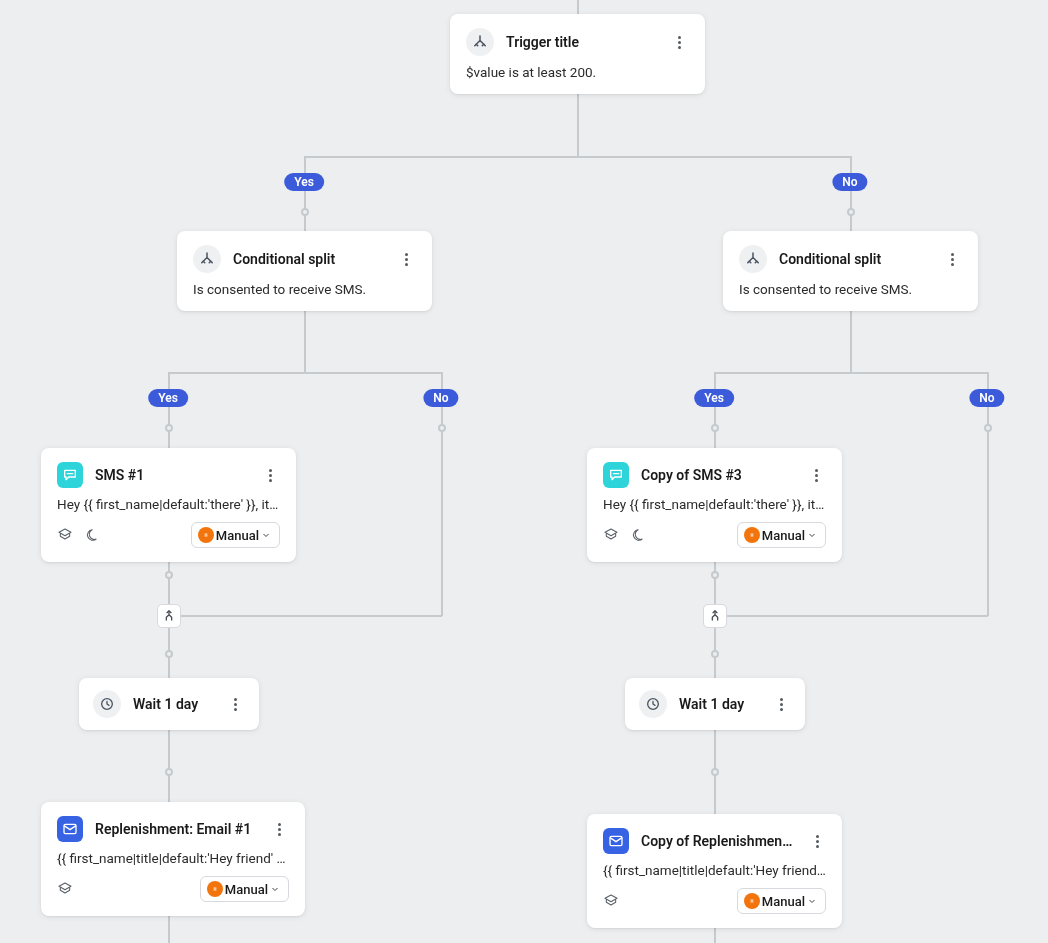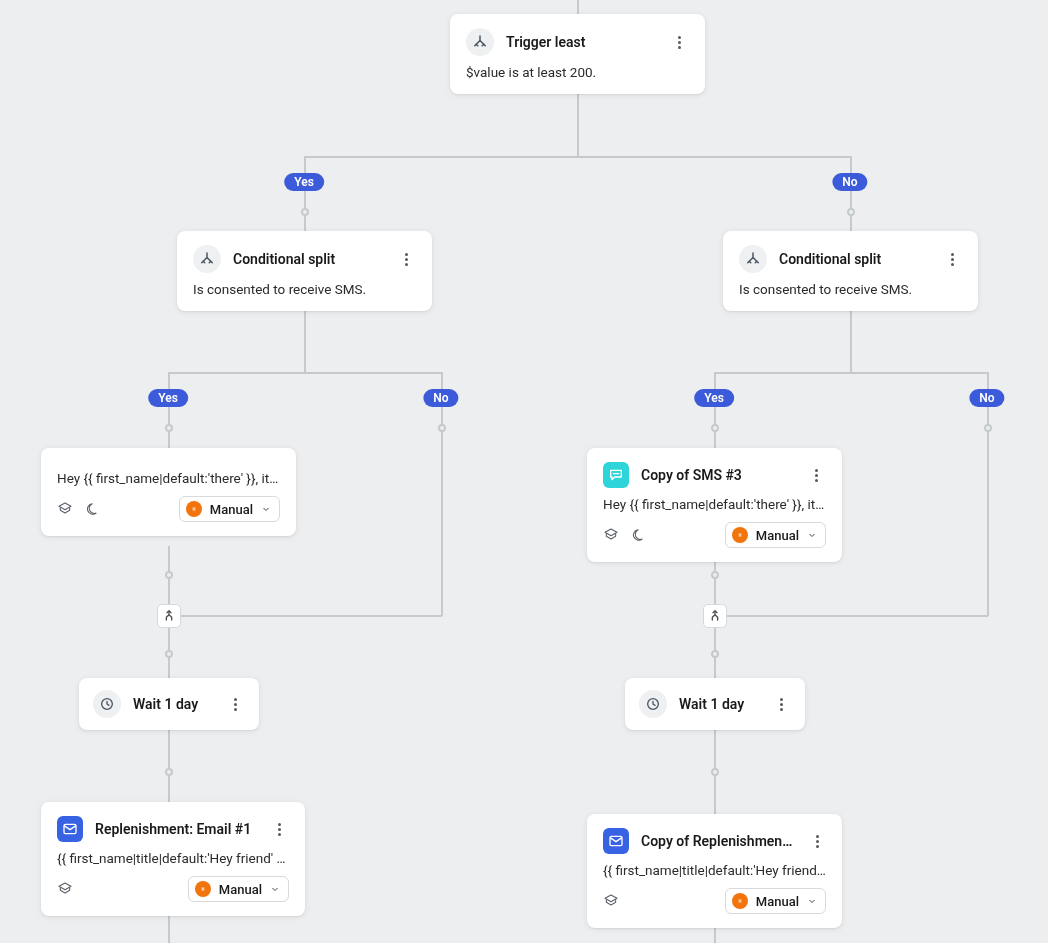--- a/index.html
+++ b/index.html
@@ -98,21 +98,21 @@
     justify-content: space-between;
   }
   .foot-icons {
     display: flex; gap: 10px; color: #5b6068;
   }
   .foot-icons svg { display: block; }
 
   .manual-btn {
     display: inline-flex;
     align-items: center;
-    gap: 8px;
+    gap: 2px;
     border: 1px solid #d6d9dd;
     border-radius: 6px;
     background: #fff;
     padding: 4px 8px 4px 6px;
     font-size: 13px;
     font-weight: 500;
     color: #1a1a1a;
     cursor: pointer;
   }
   .orange-dot {
@@ -241,21 +241,21 @@
       </svg>
   </div>
 
   <div class="card" style="left:450px; top:14px; width:255px;">
     <div class="card-head">
       <div class="card-icon-wrap icon-grey">
         <svg width="18" height="18" viewBox="0 0 24 24">
             <use href="#i-split"></use>
           </svg>
       </div>
-      <div class="card-title">Trigger least</div>
+      <div class="card-title">Trigger title</div>
       <div class="kebab">
           <span></span>
           <span></span>
           <span></span>
         </div>
     </div>
     <div class="card-desc">$value is at least 200.</div>
   </div>
 
   <div class="card" style="left:177px; top:231px; width:255px;">
@@ -286,20 +286,33 @@
       <div class="kebab">
           <span></span>
           <span></span>
           <span></span>
         </div>
     </div>
     <div class="card-desc">Is consented to receive SMS.</div>
   </div>
 
   <div class="card" style="left:41px; top:448px; width:255px;">
+    <div class="card-head">
+      <div class="card-icon-wrap icon-teal" style="width:26px;height:26px;">
+        <svg width="16" height="16" viewBox="0 0 24 24">
+            <use href="#i-chat"></use>
+          </svg>
+      </div>
+      <div class="card-title">SMS #1</div>
+      <div class="kebab">
+          <span></span>
+          <span></span>
+          <span></span>
+        </div>
+    </div>
     <div class="card-desc">Hey {{ first_name|default:'there' }}, it's be…</div>
     <div class="card-foot">
       <div class="foot-icons">
         <svg width="16" height="16" viewBox="0 0 24 24">
             <use href="#i-smart"></use>
           </svg>
         <svg width="16" height="16" viewBox="0 0 24 24">
             <use href="#i-quiet"></use>
           </svg>
       </div>

